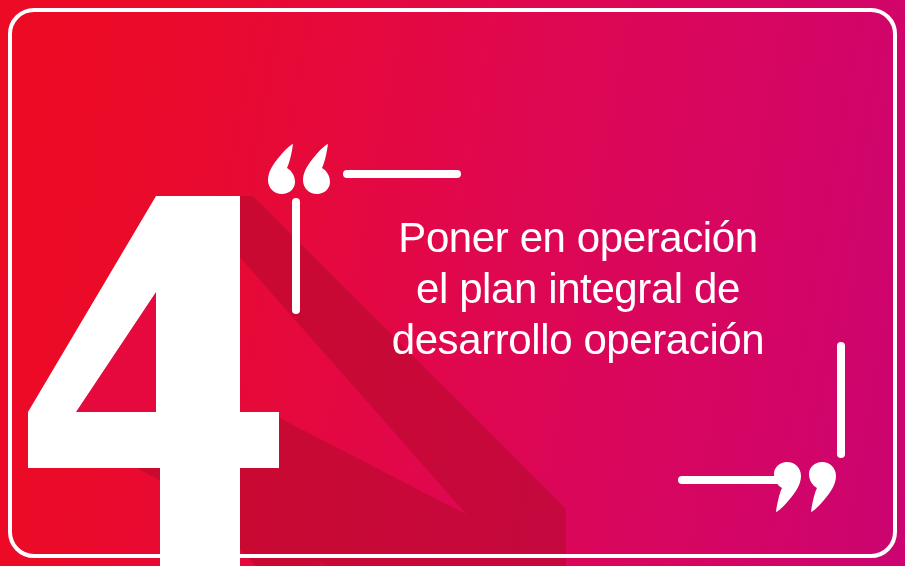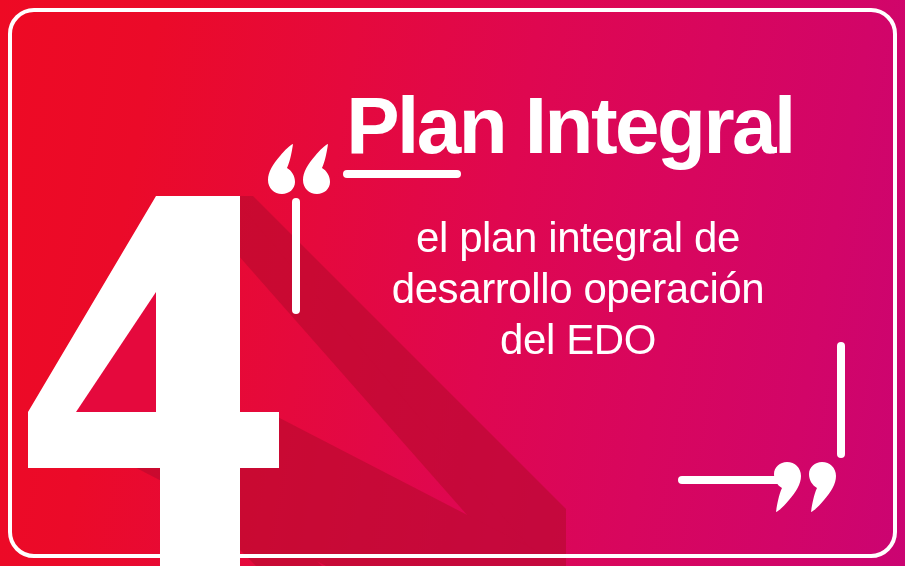--- a/index.html
+++ b/index.html
@@ -111,39 +111,38 @@
       <g fill="#FFFFFF">
 
         <polygon points="142,0 226,0 226,216 265,216 265,272 226,272 226,370 146,370 146,272 14,272 14,216 142,0"></polygon>
         <polygon points="142,96 142,216 62,216" fill="#E5093D"></polygon>
       </g>
     </svg>
   </div>
 
   <div id="frame"></div>
 
-  <h1 id="title">Plan Integral</h1>
 
   <div class="deco" id="quote-open">
     <svg viewBox="0 0 72 52" xmlns="http://www.w3.org/2000/svg" aria-hidden="true">
       <g fill="#FFFFFF">
         <path d="M31 2 C31 2 29 18 25 26 C30 29 33 34 33 40 C33 47 27 52 20 52 C12 52 6 46 6 38 C6 30 11 22 18 14 C23 8 28 3 31 2 Z"></path>
         <path d="M66 2 C66 2 64 18 60 26 C65 29 68 34 68 40 C68 47 62 52 55 52 C47 52 41 46 41 38 C41 30 46 22 53 14 C58 8 63 3 66 2 Z"></path>
       </g>
     </svg>
   </div>
 
   <div class="deco bar-h" id="rule-open"></div>
 
   <div class="deco bar-v" id="stem-open"></div>
 
   <div id="body-text">
+    <span class="ln">Poner en operación</span>
     <span class="ln">el plan integral de</span>
     <span class="ln">desarrollo operación</span>
-    <span class="ln">del EDO</span>
   </div>
 
   <div class="deco bar-v" id="stem-close"></div>
 
   <div class="deco bar-h" id="rule-close"></div>
 
   <div class="deco" id="quote-close">
     <svg viewBox="0 0 72 52" xmlns="http://www.w3.org/2000/svg" aria-hidden="true">
       <g fill="#FFFFFF">
         <path d="M41 50 C41 50 43 34 47 26 C42 23 39 18 39 12 C39 5 45 0 52 0 C60 0 66 6 66 14 C66 22 61 30 54 38 C49 44 44 49 41 50 Z"></path>

